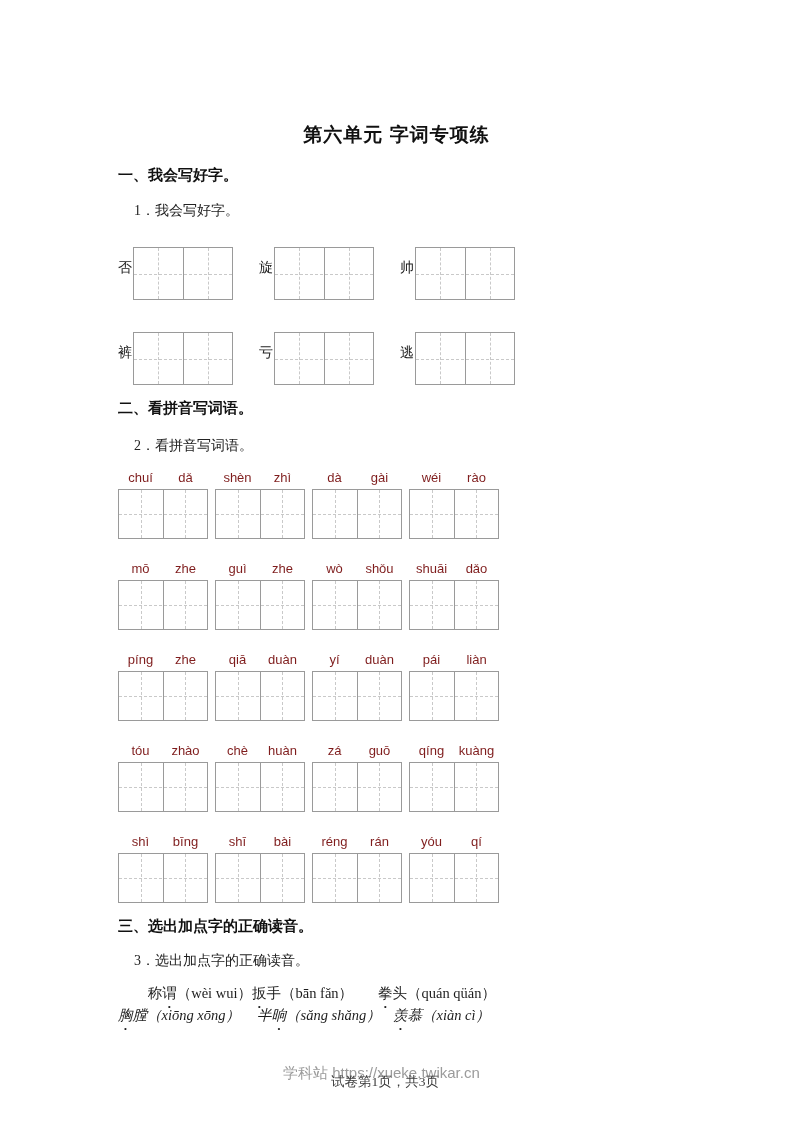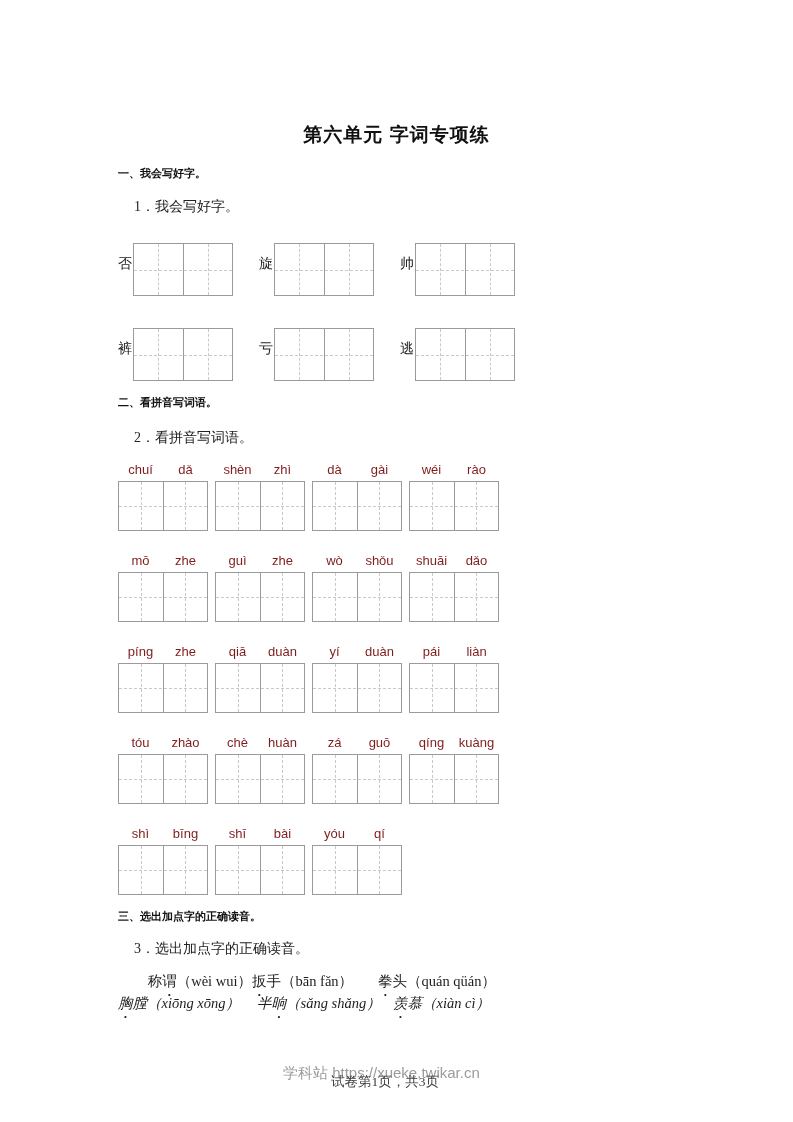--- a/index.html
+++ b/index.html
@@ -21,21 +21,21 @@
     font-family: "Liberation Sans", sans-serif;
     font-weight: bold;
     font-size: 19px;
     letter-spacing: 1px;
     color: #111;
   }
   .sec-head {
     margin: 18px 0 0 0;
     font-family: Liberation Serif, serif;
     font-weight: bold;
-    font-size: 11px;
+    font-size: 15px;
     color: #111;
   }
   .sub-head {
     margin: 17px 0 0 16px;
     font-size: 14px;
     color: #222;
   }
 
   
   .wgrid { position: relative; display: flex; border: 1px solid #9a9a9a; background: #fff; }
@@ -331,20 +331,30 @@
             <span>shī</span>
             <span>bài</span>
           </div>
         <div class="wgrid s">
             <div class="cell"></div>
             <div class="cell"></div>
           </div>
       </div>
       <div class="pgroup">
         <div class="plabels">
+            <span>réng</span>
+            <span>rán</span>
+          </div>
+        <div class="wgrid s">
+            <div class="cell"></div>
+            <div class="cell"></div>
+          </div>
+      </div>
+      <div class="pgroup">
+        <div class="plabels">
             <span>yóu</span>
             <span>qí</span>
           </div>
         <div class="wgrid s">
             <div class="cell"></div>
             <div class="cell"></div>
           </div>
       </div>
     </div>
 

